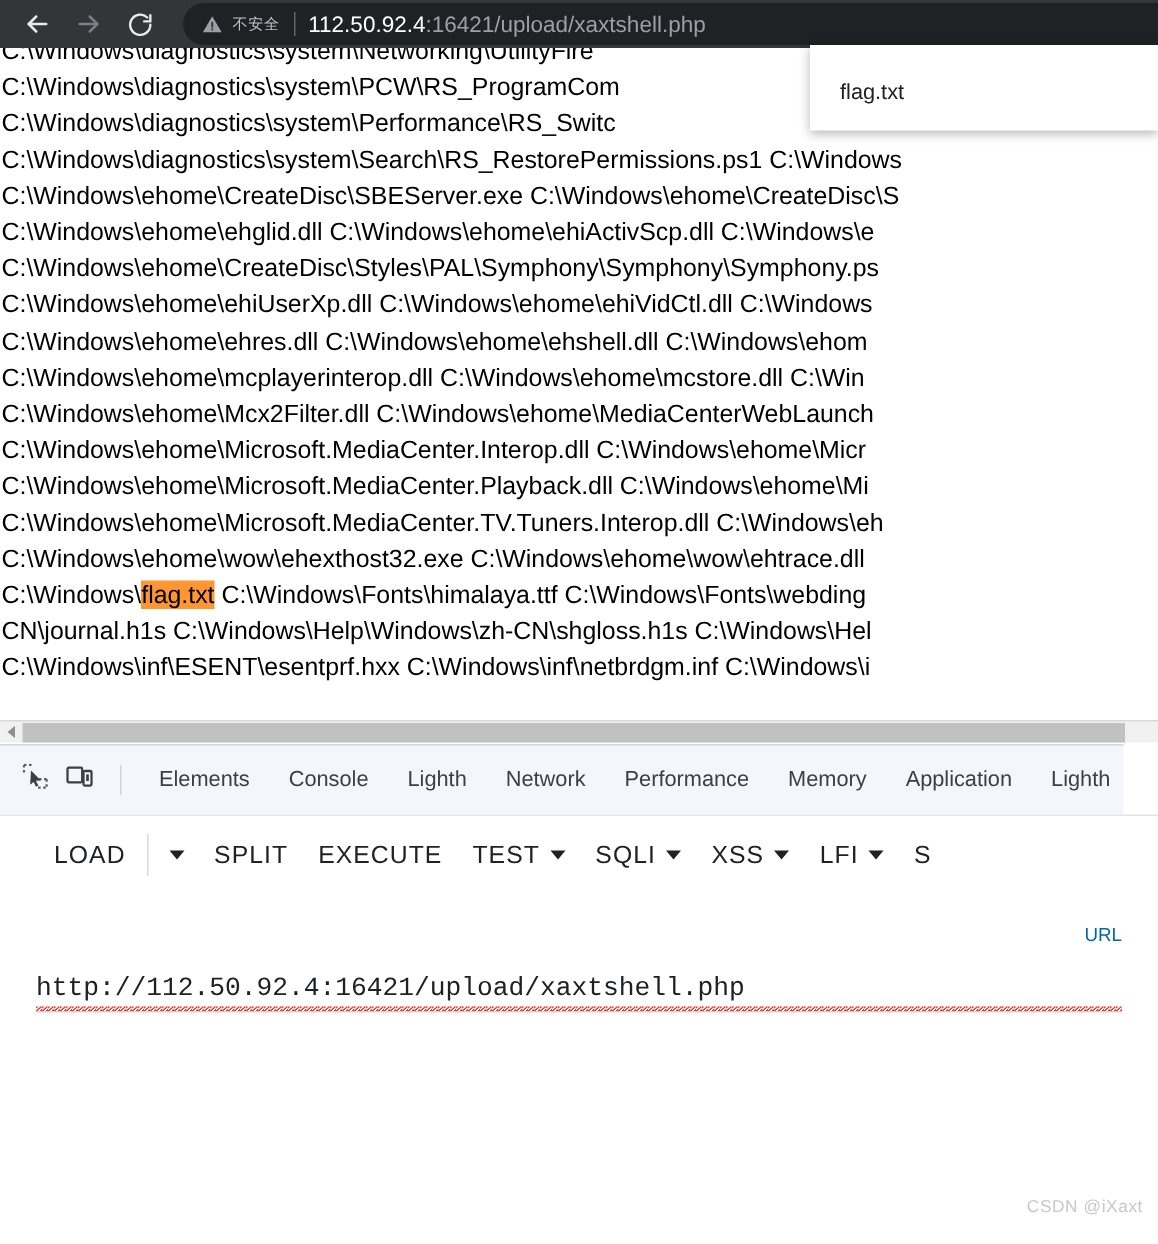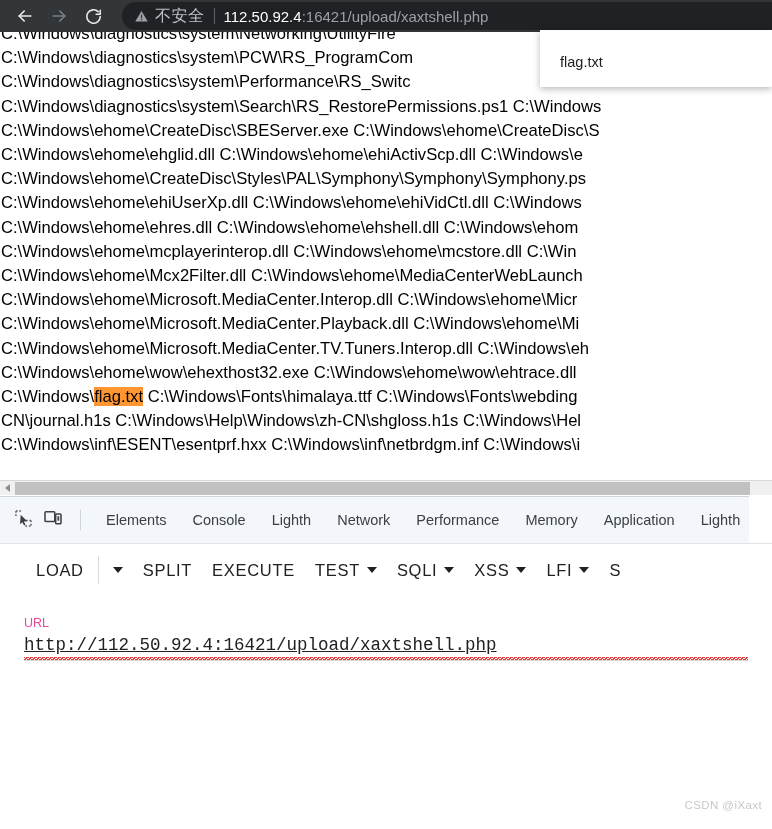--- a/index.html
+++ b/index.html
@@ -35,21 +35,21 @@
     flex: 1 1 auto;
     background: #202124;
     border-radius: 14px 0 0 14px;
     display: flex; align-items: center;
     padding-left: 12px;
     overflow: hidden;
     min-width: 0;
   }
   .warn-icon { flex: 0 0 auto; margin-right: 6px; display:flex; align-items:center;}
   .insecure-label {
-    color: #bdc1c6; font-size: 16px;
+    color: #bdc1c6; font-size: 10px;
     white-space: nowrap; flex: 0 0 auto;
     letter-spacing: .5px;
   }
   .omni-sep {
     width: 1px; height: 16px; background: #5f6368;
     margin: 0 9px; flex: 0 0 auto;
   }
   .url-text {
     font-size: 15px; white-space: nowrap;
     color: #9aa0a6; overflow: hidden;
@@ -181,22 +181,23 @@
   }
   .hb-tsep {
     width: 1px; height: 28px; background: #dadada;
     margin: 0 4px; flex: 0 0 auto;
   }
 
   .hb-field { position: absolute; }
 
   .fld-label {
     font-size: 12.5px;
-    color: #ec4899;
-    margin-bottom: 5px;
+    color: #0369a1;
+    margin-bottom: 19px;
+    text-align: right;
   }
   .fld-value {
     font-family: "Liberation Mono", monospace;
     font-size: 17.5px;
     color: #202124;
     white-space: nowrap;
     padding-bottom: 3px;
   }
   .fld-underline {
     border-bottom: 1px solid #d4d4d4;
@@ -205,21 +206,20 @@
     background-image: repeating-linear-gradient(
       135deg,
       #e53935 0px, #e53935 1px,
       transparent 1px, transparent 2px,
       #e53935 2px, #e53935 3px,
       transparent 3px, transparent 4px);
     background-repeat: repeat-x;
     background-size: 4px 3px;
     background-position: 0 100%;
     padding-bottom: 3px;
-    text-decoration: underline;
   }
 
   
   #url-field { left: 24px; top: 72px; width: 724px; }
   #url-field .fld-value { padding-bottom: 5px; }
 
   .watermark {
     position: absolute;
     right: 10px; bottom: 18px;
     font-size: 11.5px;

